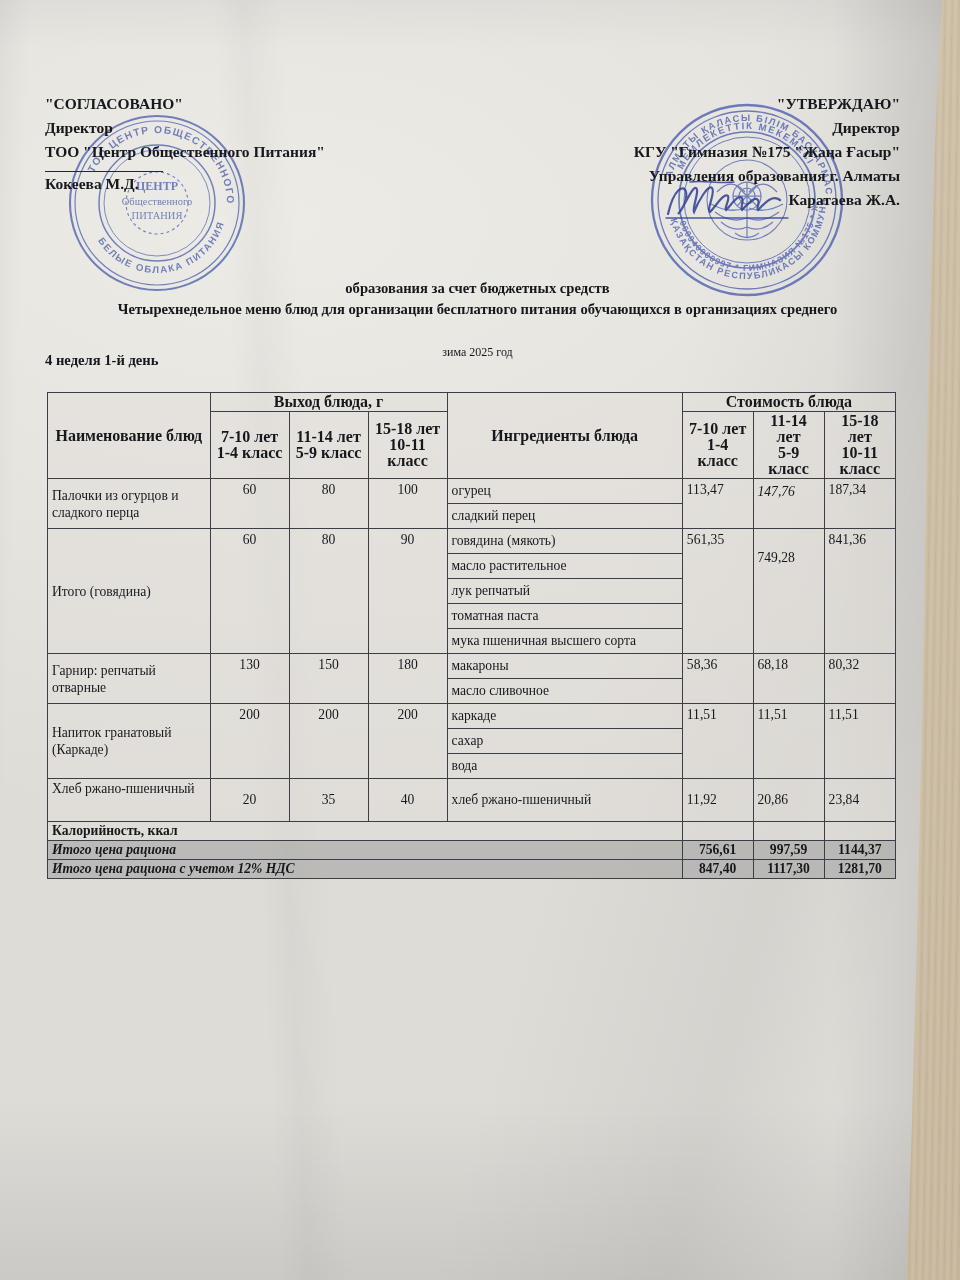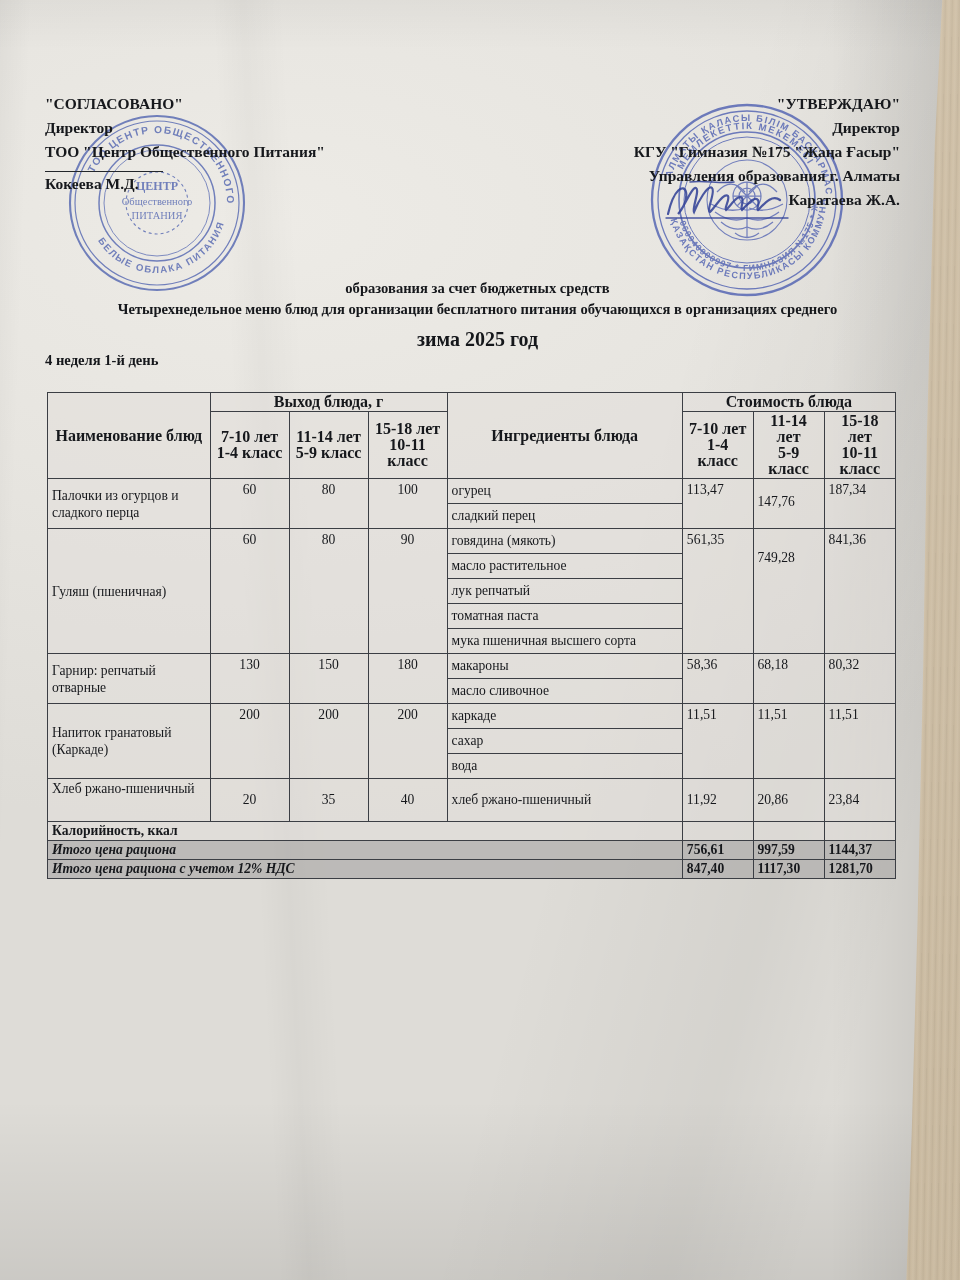--- a/index.html
+++ b/index.html
@@ -47,39 +47,39 @@
   .nm-left{display:block;margin-top:2px;}
   .nm-right{display:inline-block;}
 
   
   .stamp{position:absolute;pointer-events:none;}
   .stamp svg{display:block;}
 
   
   .title{position:absolute;left:70px;top:278px;width:815px;text-align:center;
     font-weight:bold;font-size:14.6px;line-height:21px;color:#15171b;}
-  .subtitle{margin-top:9px;font-weight:bold;font-size:20px;}
+  .subtitle{margin-top:22px;font-weight:normal;font-size:12px;}
   .daylabel{position:absolute;left:45px;top:352px;font-weight:bold;font-size:14.6px;color:#15171b;}
 
   
   #tbl{position:absolute;left:47px;top:392px;width:849px;border-collapse:collapse;
        font-size:13.6px;color:#16181c;background:rgba(225,223,218,0.55);}
   #tbl th,#tbl td{border:1.15px solid #3b3e44;padding:1px 4px;vertical-align:middle;background:transparent;}
   #tbl th{font-weight:bold;text-align:center;line-height:16px;font-size:16px;}
   .c-name{width:163px;text-align:left;vertical-align:top;padding-top:3px;line-height:17px;font-family:Liberation Serif, serif;}
   .c-out{width:76px;text-align:center;}
   .c-ing{width:252px;text-align:left;padding-left:5px;line-height:16px;}
   .c-cost{width:66px;}
   .hgrp{text-align:center;}
   .namehdr{vertical-align:middle;text-align:center;}
   .sub-td{height:22px;line-height:20px;}
   .ftr-label{text-align:left;font-weight:bold;font-style:italic;padding-left:3px;}
   .ftr-label.kcal{font-style:normal;}
   .shade{background:rgba(120,120,120,0.34)!important;}
-  .totalnum{text-align:left;padding-right:4px;font-weight:bold;}
+  .totalnum{text-align:center;padding-right:4px;font-weight:bold;}
   .v-top{vertical-align:top;padding-top:3px;}
 </style>
 </head>
 <body>
 
 <div id="desk"></div>
 
 <div id="sheet">
   <div id="creases"></div>
 
@@ -203,28 +203,28 @@
         </tr>
       </thead>
       <tbody id="tbody">
           <tr>
             <td class="c-name" rowspan="2">Палочки из огурцов и сладкого перца</td>
             <td class="c-out v-top" rowspan="2" style="vertical-align: top; padding-top: 3px;">60</td>
             <td class="c-out v-top" rowspan="2" style="vertical-align: top; padding-top: 3px;">80</td>
             <td class="c-out v-top" rowspan="2" style="vertical-align: top; padding-top: 3px;">100</td>
             <td class="c-ing sub-td">огурец</td>
             <td class="c-cost" rowspan="2" style="vertical-align: top; padding-top: 3px;">113,47</td>
-            <td class="c-cost" rowspan="2" style="vertical-align: top; padding-top: 15px;">147,76</td>
+            <td class="c-cost" rowspan="2" style="vertical-align: top; padding-top: 5px; font-style: italic;">147,76</td>
             <td class="c-cost" rowspan="2" style="vertical-align: top; padding-top: 3px;">187,34</td>
           </tr>
           <tr>
             <td class="c-ing sub-td">сладкий перец</td>
           </tr>
           <tr>
-            <td class="c-name" rowspan="5">Гуляш (пшеничная)</td>
+            <td class="c-name" rowspan="5">Итого (говядина)</td>
             <td class="c-out v-top" rowspan="5" style="vertical-align: top; padding-top: 3px;">60</td>
             <td class="c-out v-top" rowspan="5" style="vertical-align: top; padding-top: 3px;">80</td>
             <td class="c-out v-top" rowspan="5" style="vertical-align: top; padding-top: 3px;">90</td>
             <td class="c-ing sub-td">говядина (мякоть)</td>
             <td class="c-cost" rowspan="5" style="vertical-align: top; padding-top: 3px;">561,35</td>
             <td class="c-cost" rowspan="5" style="vertical-align: top; padding-top: 21px; border-radius: 29px;">749,28</td>
             <td class="c-cost" rowspan="5" style="vertical-align: top; padding-top: 3px;">841,36</td>
           </tr>
           <tr>
             <td class="c-ing sub-td">масло растительное</td>

